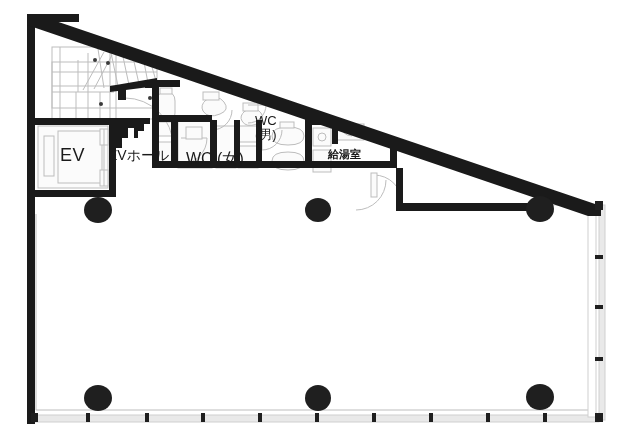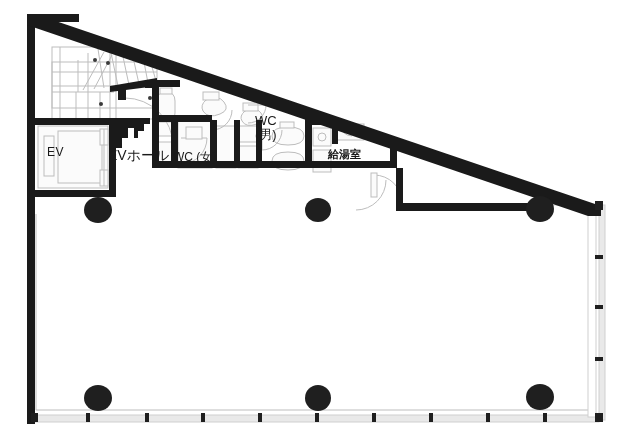--- a/index.html
+++ b/index.html
@@ -24,23 +24,23 @@
   }
   .room-label {
     position: absolute;
     color: #1a1a1a;
     font-family: "Liberation Sans", sans-serif;
     white-space: pre;
     line-height: 1.05;
     text-align: center;
     pointer-events: none;
   }
-  #label-ev            { left: 47px;  top: 146px; font-size: 12px; letter-spacing: 0.5px; }
+  #label-ev            { left: 60px;  top: 146px; font-size: 18px; letter-spacing: 0.5px; }
   #label-ev-hall       { left: 108px; top: 148px; font-size: 14px; }
-  #label-wc-women      { left: 173px; top: 151px; font-size: 12px; }
+  #label-wc-women      { left: 186px; top: 151px; font-size: 16px; }
   #label-wc-men        { left: 255px; top: 114px; font-size: 13px; }
   #label-pantry        { left: 328px; top: 149px; font-size: 11px; font-weight: bold; }
 </style>
 </head>
 <body>
 
 <div id="floorplan-root">
 
   <svg id="floorplan-svg" width="629" height="440" viewBox="0 0 629 440">
 

